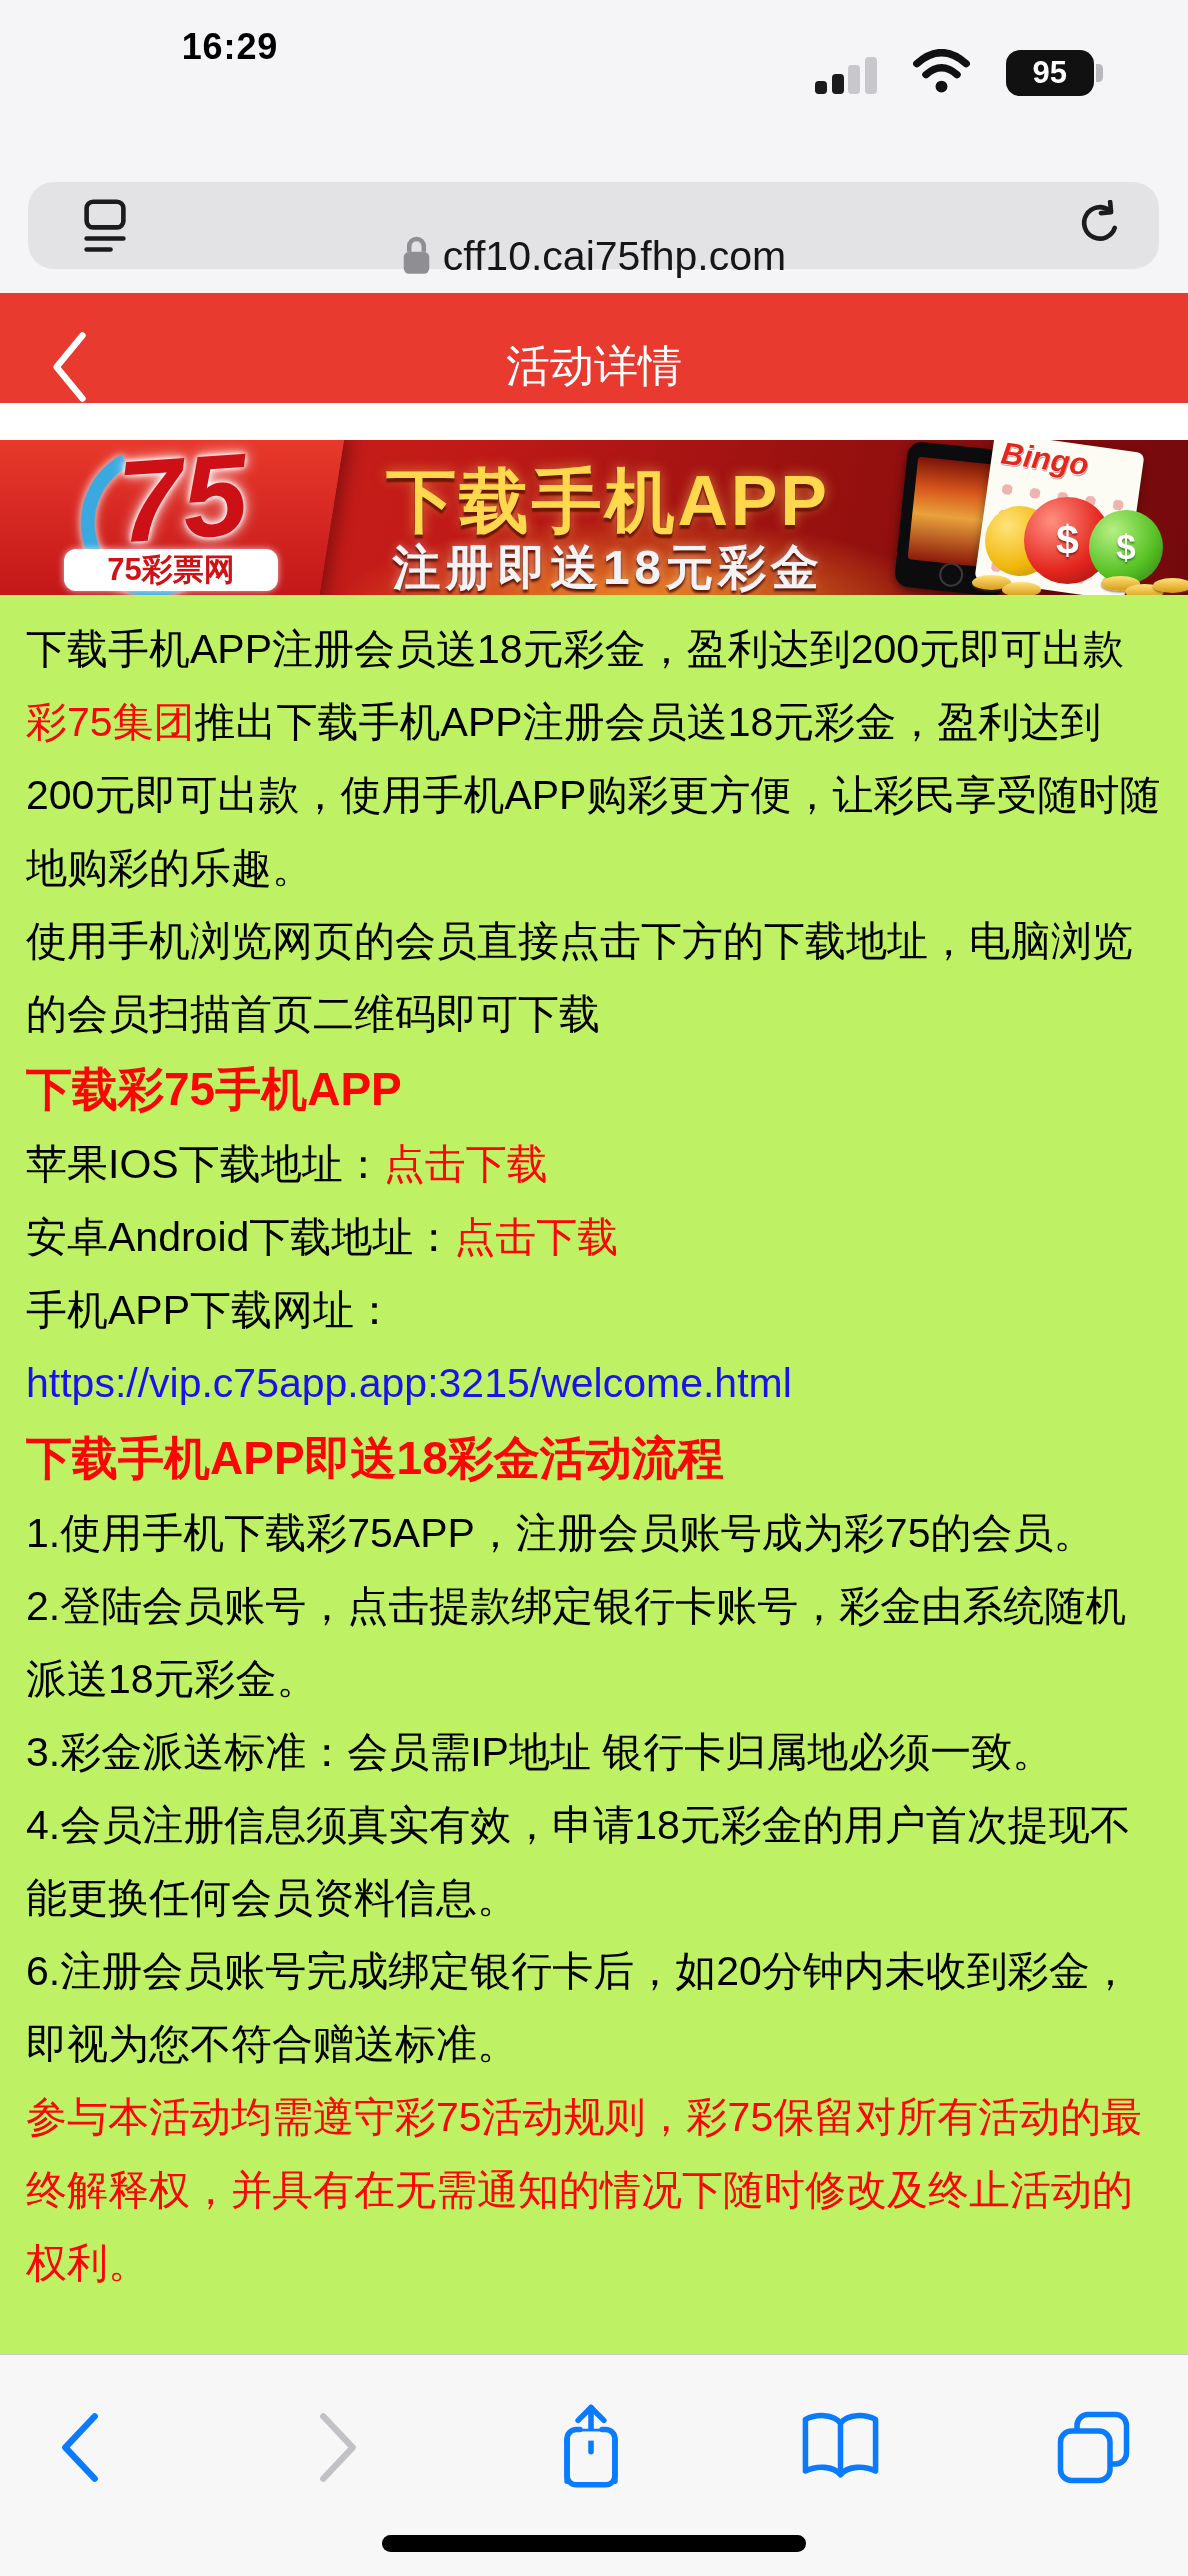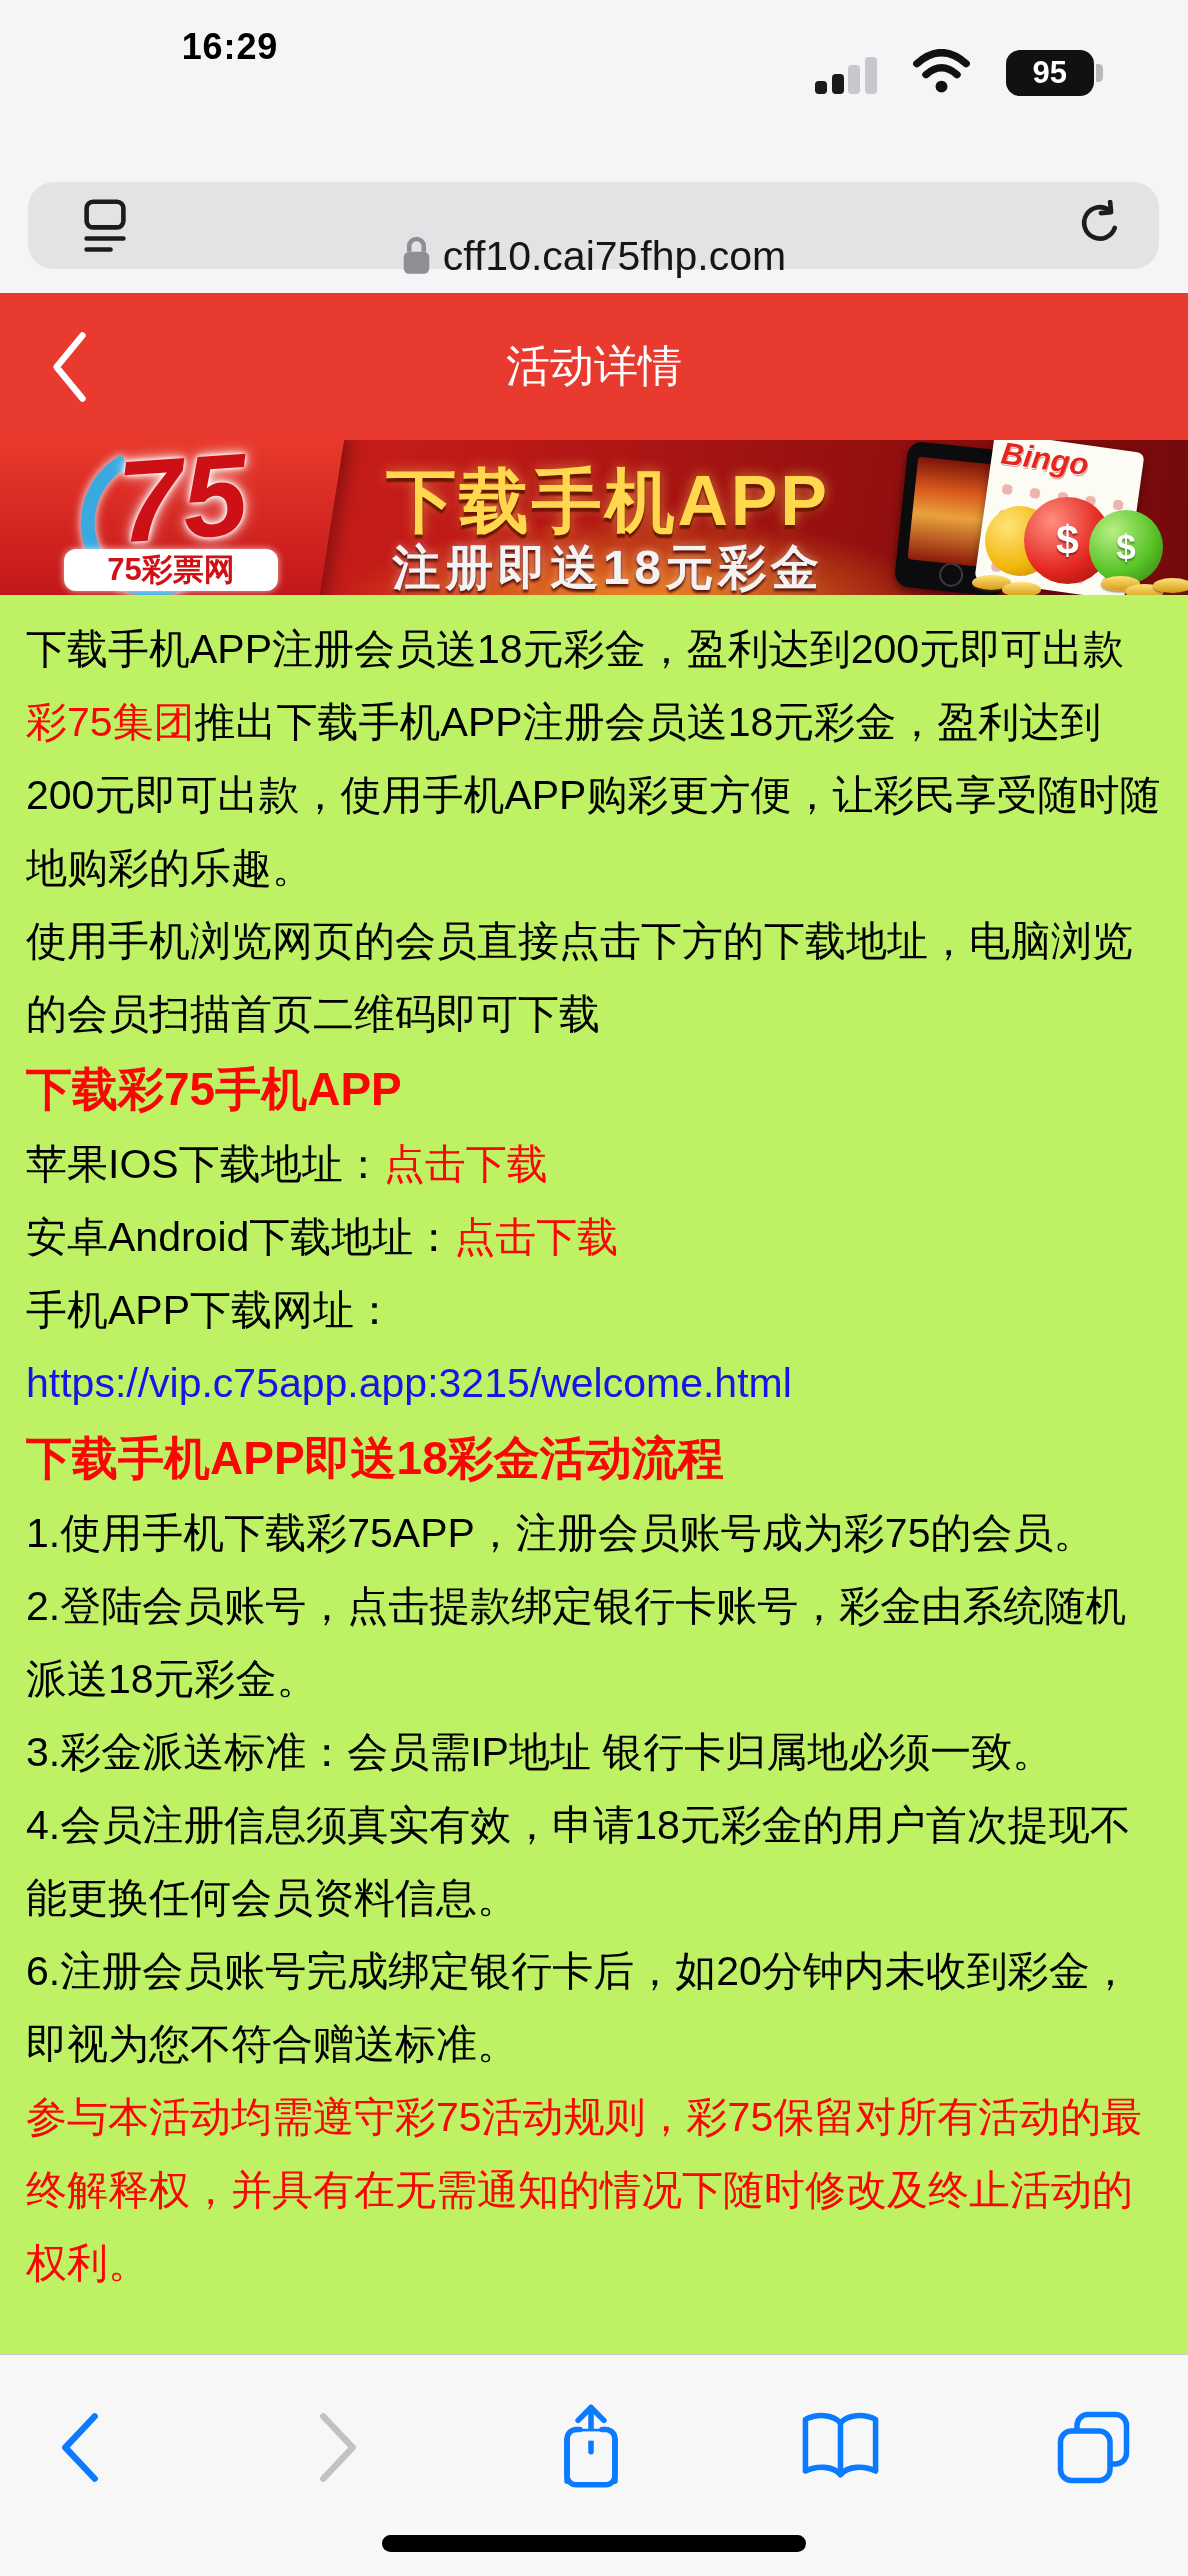--- a/index.html
+++ b/index.html
@@ -25,21 +25,21 @@
   .battery-cap{width:7.4px;height:18.4px;background:#b9b9bd;border-radius:0 4.6px 4.6px 0;margin-left:1.8px;}
   
   .url-bar{position:absolute;left:28px;top:182px;width:1131px;height:87px;
     background:#e3e2e5;border-radius:26px;}
   .page-menu{position:absolute;left:52px;top:15.7px;}
   .url-center{position:absolute;left:0;right:0;top:0;height:87px;
     display:flex;align-items:center;justify-content:center;gap:11px;margin-top:31px;}
   .url-text{font-size:41px;color:#151517;}
   .refresh{position:absolute;right:35px;top:18.4px;}
   
-  .app-header{position:absolute;top:293px;left:0;width:1188px;height:147px;background:#e83a2e;}
+  .app-header{position:absolute;top:293px;left:0;width:1188px;height:110px;background:#e83a2e;}
   .back-btn{position:absolute;left:37px;top:35px;width:64px;height:77px;display:flex;
     align-items:center;justify-content:center;}
   .app-title{position:absolute;left:0;right:0;top:0;height:147px;display:flex;
     align-items:center;justify-content:center;color:#fff;font-size:44px;}
   
   .banner{position:absolute;top:440px;left:0;width:1188px;height:155px;overflow:hidden;
     background:
       radial-gradient(ellipse 442px 138px at 54% 112%, rgba(255,166,38,.9), rgba(255,166,38,0) 70%),
       linear-gradient(102deg,#d9251d 0%,#c01a18 38%,#98110f 68%,#73090c 100%);}
   .b-left{position:absolute;left:-28px;top:-5.5px;width:359px;height:175px;

